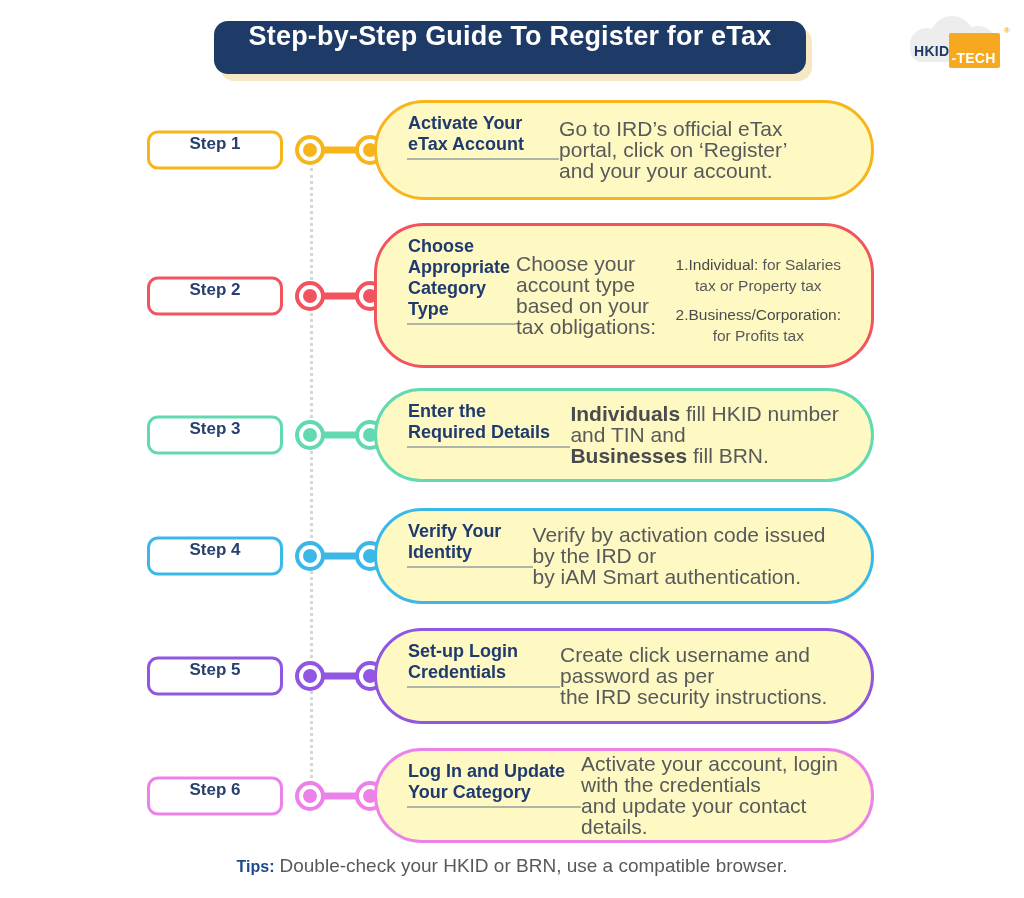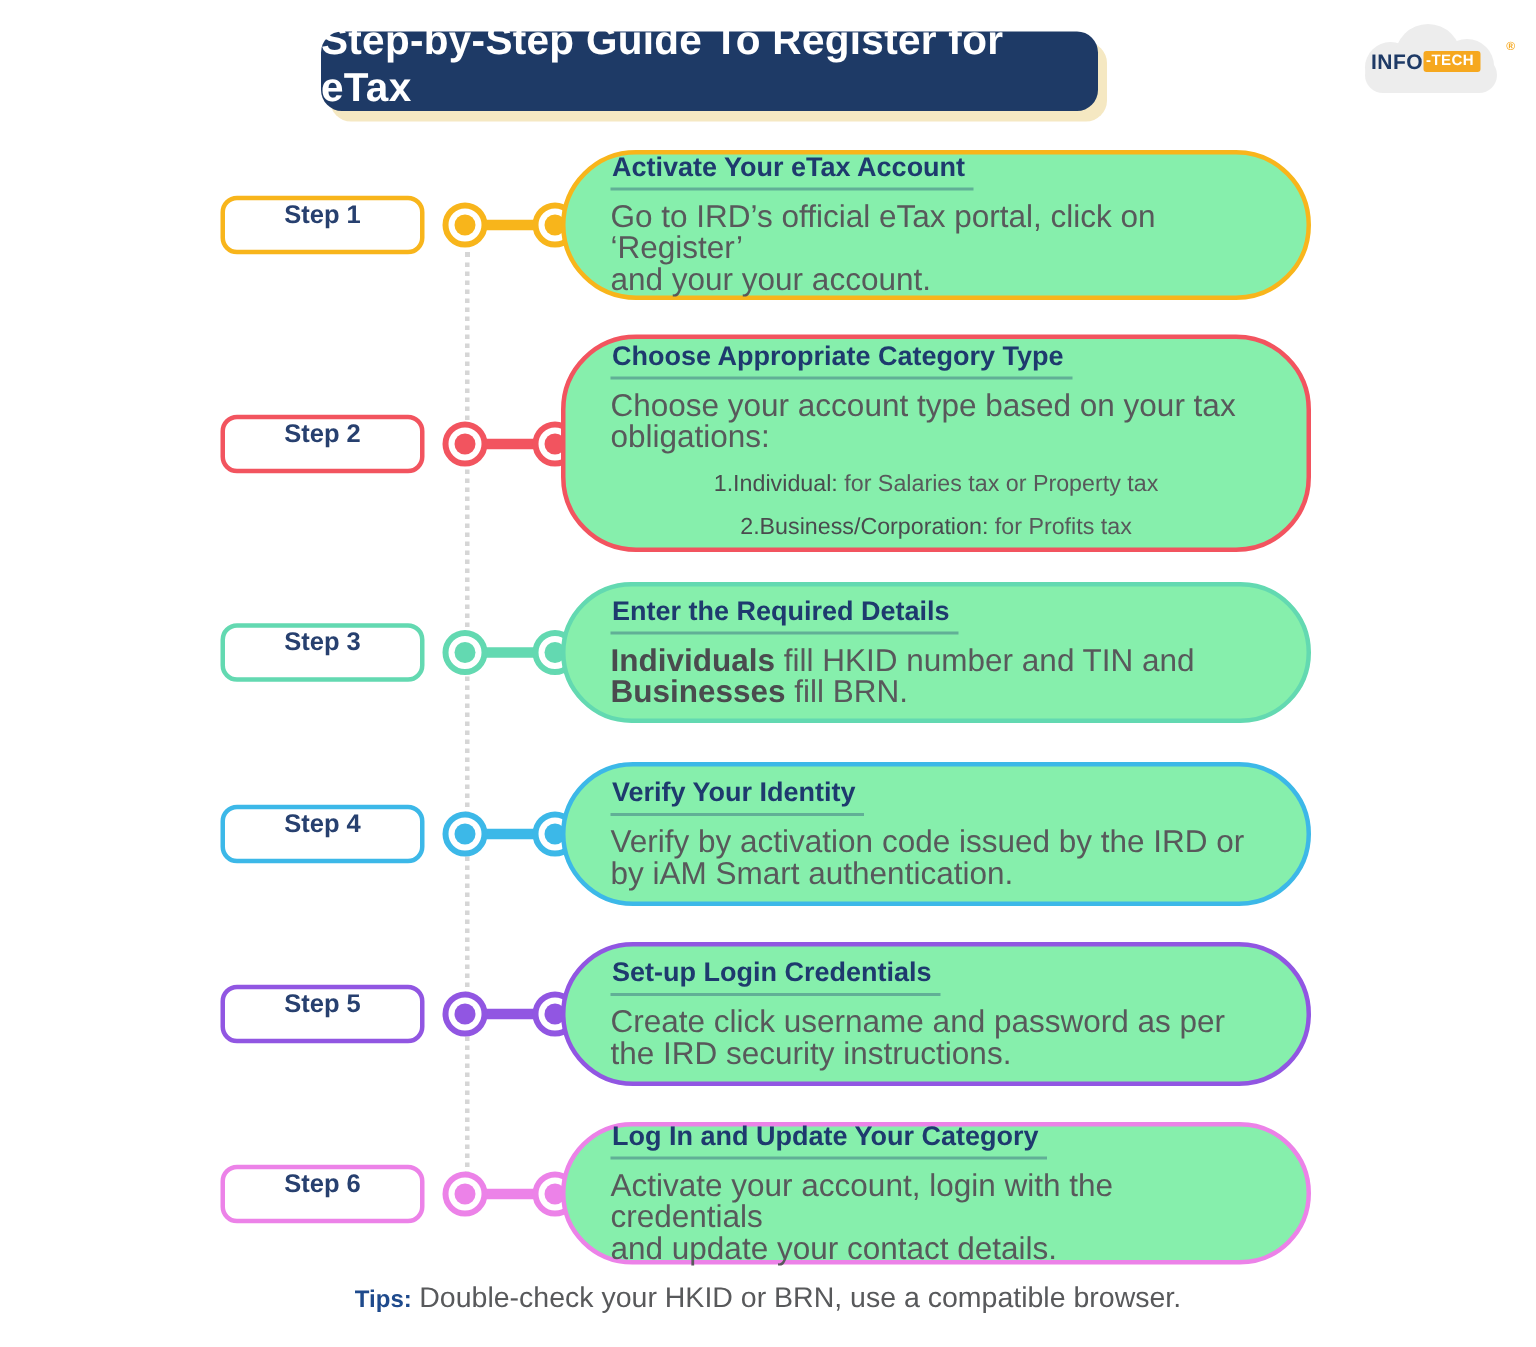--- a/index.html
+++ b/index.html
@@ -1,52 +1,52 @@
 <!DOCTYPE html>
 <html><head>
 <meta charset="utf-8">
 <style>
   html,body{margin:0;padding:0;background:#fff;}
   .page{position:relative;width:1024px;height:898px;background:#ffffff;overflow:hidden;
         font-family:"Liberation Sans",sans-serif;}
   
-  .title-bar{position:absolute;left:214px;top:21px;width:518px;height:53px;
+  .title-bar{position:absolute;left:214px;top:21px;width:592px;height:53px;
              background:var(--navy);border-radius:14px;
              box-shadow:6px 7px 0 0 var(--shadow);
-             display:flex;align-items:flex-end;justify-content:center;}
+             display:flex;align-items:flex-start;justify-content:center;}
   .title-bar span{color:#fff;font-size:27px;font-weight:bold;letter-spacing:.2px;}
   
   .logo{position:absolute;top:12px;right:12px;width:106px;height:54px;}
   .logo .cl{position:absolute;background:#ededed;border-radius:50%;}
   .logo .cl.b{border-radius:14px;}
   .wordmark{position:absolute;left:8px;top:21px;display:flex;align-items:center;white-space:nowrap;}
   .wordmark .p1{color:var(--navy);font-weight:800;font-size:14px;letter-spacing:.3px;}
-  .wordmark .p2{background:var(--orange);color:#fff;font-weight:800;font-size:10px;
-                padding:1px 4px 2px 2px;border-radius:2px;letter-spacing:.3px;}
+  .wordmark .p2{background:var(--orange);color:#fff;font-weight:800;font-size:14px;
+                padding:17px 4px 2px 2px;border-radius:2px;letter-spacing:.3px;}
   .logo .reg{position:absolute;right:2px;top:14px;color:var(--orange);font-size:8px;font-weight:bold;}
   
   .dotline{position:absolute;left:310px;top:168px;height:640px;width:0;
            border-left:3px dotted #d6d6d6;}
   
   .step-row{position:absolute;left:0;width:1024px;color:var(--c);}
   .row1{top:100px;height:100px}
   .row2{top:223px;height:145px}
   .row3{top:388px;height:94px}
   .row4{top:508px;height:96px}
   .row5{top:628px;height:96px}
   .row6{top:748px;height:95px}
   .pill{position:absolute;left:147px;top:50%;transform:translateY(-50%);
         width:136px;height:39px;border:3px solid var(--c);border-radius:11px;
         background:#fff;display:flex;justify-content:center;box-sizing:border-box;}
   .pill span{color:#27406f;font-weight:bold;font-size:17px;}
   .connector{position:absolute;left:292px;top:50%;transform:translateY(-50%);}
   .card{position:absolute;left:374px;top:0;bottom:0;width:500px;box-sizing:border-box;
-        border:3.5px solid var(--c);border-radius:50px;background:#86efac;
-        display:flex;flex-direction:column;justify-content:center;
-        padding:10px 30px 12px 30px;}
+        border:3.5px solid var(--c);border-radius:50px;background:#fef9c3;
+        display:flex;flex-direction:row;justify-content:center;
+        padding:10px 30px 12px 30px;align-items:center;}
   .card-title{color:#1e3a6e;font-weight:bold;font-size:18px;align-self:flex-start;
               border-bottom:2px solid rgba(30,58,110,.35);padding:0 6px 3px 1px;margin-bottom:7px;}
   .card-body{color:#58595b;font-size:21px;line-height:21px;}
   .card-body .b{font-weight:bold;color:#4a4b4e;}
   .card-list{color:#58595b;font-size:15.5px;line-height:21px;text-align:center;margin-top:2px;}
   .card-list > div{margin-top:8px;}
   .card-list .b{font-weight:normal;color:#4a4b4e;}
   
   .tips{position:absolute;left:0;right:0;top:855px;text-align:center;font-size:16px;}
   .tips .lbl{color:#1e4a8c;font-weight:bold;margin-right:5px;}
@@ -60,21 +60,21 @@
   <div class="title-bar">
     <span>Step-by-Step Guide To Register for eTax</span>
   </div>
 
   <div class="logo">
     <div class="cl" style="left:4px;top:16px;width:34px;height:34px;"></div>
     <div class="cl" style="left:24px;top:4px;width:44px;height:44px;"></div>
     <div class="cl" style="left:54px;top:14px;width:36px;height:36px;"></div>
     <div class="cl b" style="left:4px;top:26px;width:88px;height:24px;"></div>
     <div class="wordmark">
-      <span class="p1">INFO</span>
+      <span class="p1">HKID</span>
         <span class="p2">-TECH</span>
     </div>
     <span class="reg">®</span>
   </div>
 
   <div class="dotline"></div>
 
   <div class="step-row row1" style="--c: #f8b51b;">
     <div class="pill">
         <span>Step 1</span>

